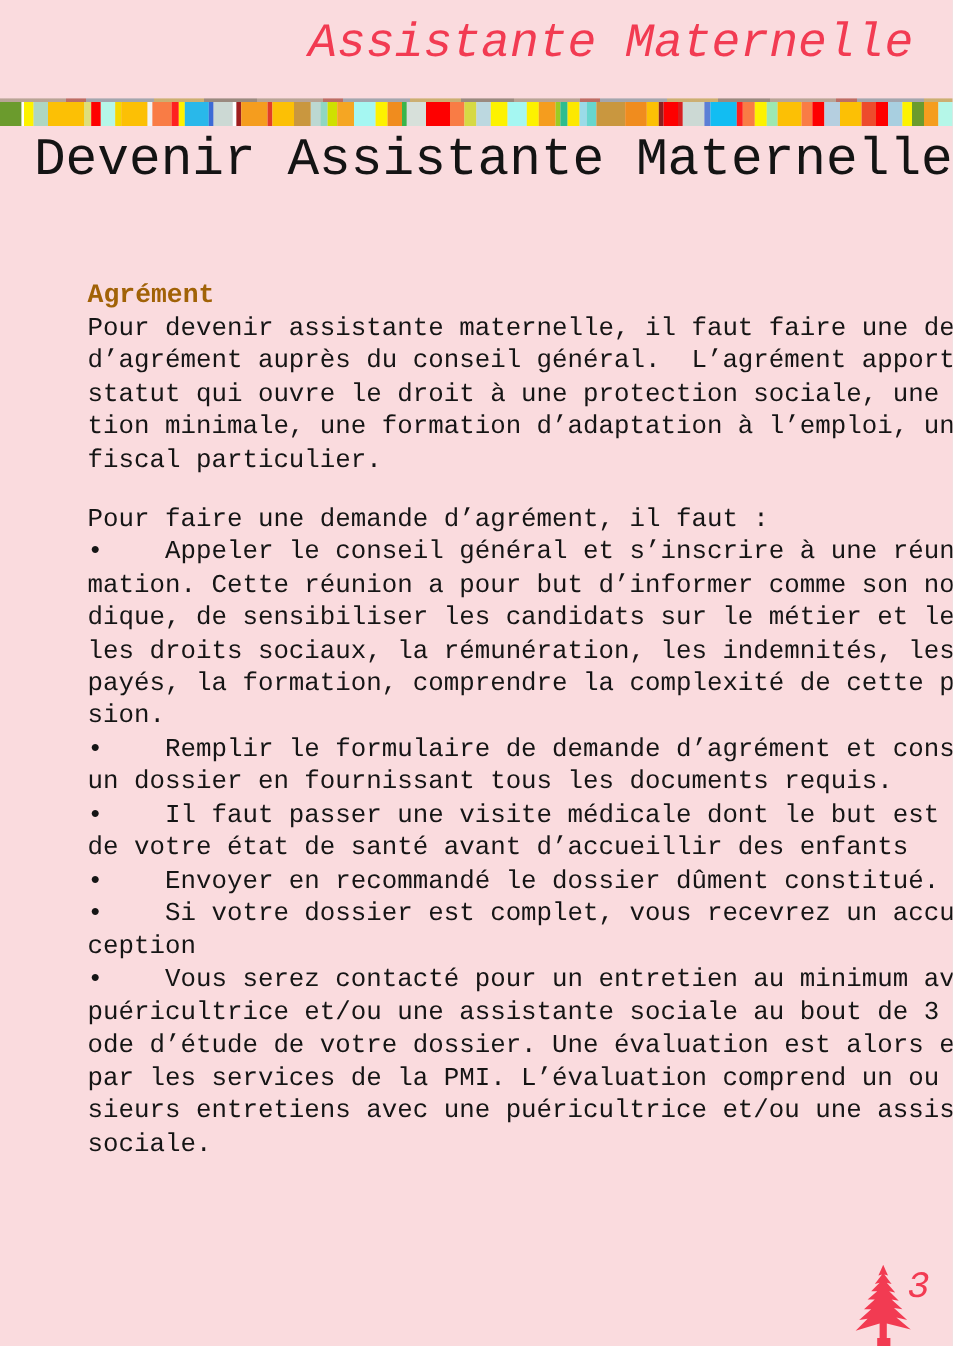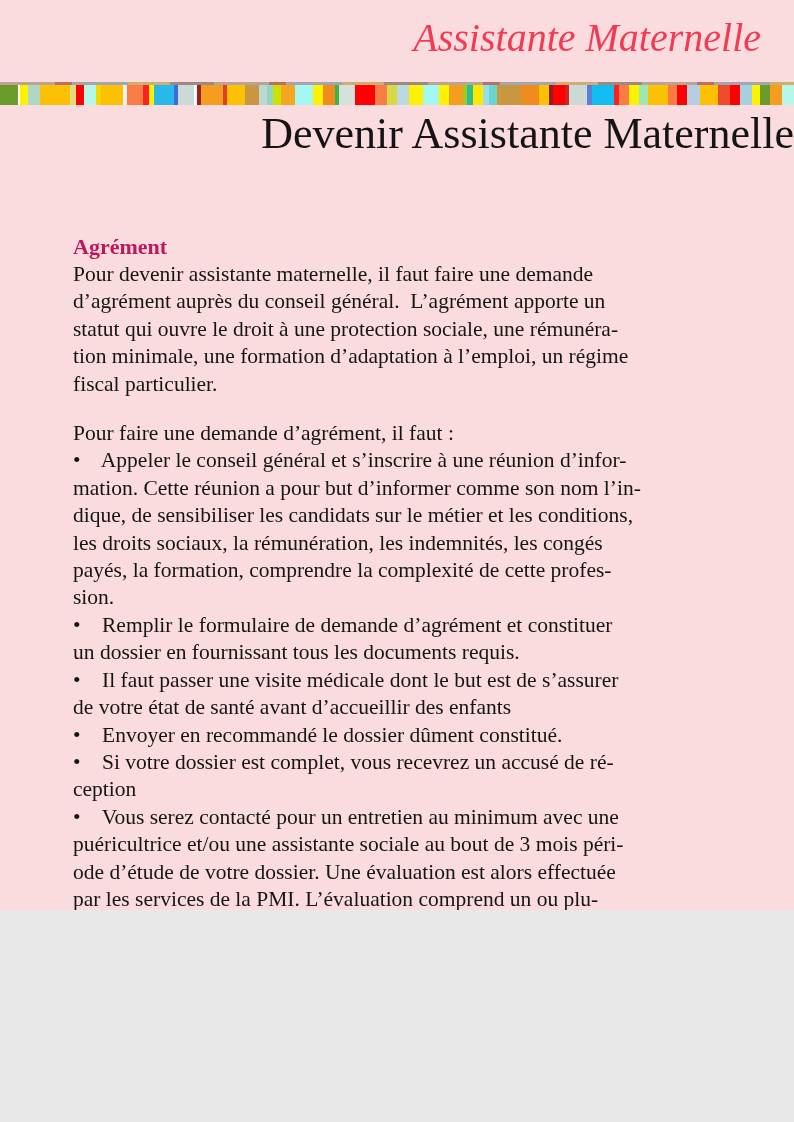--- a/index.html
+++ b/index.html
@@ -1,22 +1,22 @@
 <!DOCTYPE html>
 <html><head>
 <meta charset="utf-8">
 <style>
   html,body{margin:0;padding:0;background:#e8e8e8;}
   .page{
     position:relative;
-    width:794px;height:910px;
+    width:794px;height:1122px;
     margin:0 auto;
     background:#fadbde;
     overflow:hidden;
-    font-family:Liberation Serif, serif;
+    font-family:Liberation Mono, monospace;
   }
   .masthead{
     position:absolute;
     top:14px;right:33px;
     font-style:italic;
     font-size:40px;
     line-height:48px;
     color:#f23b52;
     white-space:nowrap;
   }
@@ -166,21 +166,21 @@
       <div style="width: 12px; background: rgb(168, 207, 224);"></div>
       <div style="width: 8px; background: rgb(253, 242, 0);"></div>
       <div style="width: 10px; background: rgb(107, 155, 45);"></div>
       <div style="width: 12px; background: rgb(245, 157, 30);"></div>
       <div style="width: 12px; background: rgb(181, 247, 232);"></div>
     </div>
 
   <div class="page-title">Devenir Assistante Maternelle</div>
 
   <div class="article">
-    <p class="section-heading" style="color: #be185d;">Agrément</p>
+    <p class="section-heading" style="color: #a16207;">Agrément</p>
     <p class="body-para">Pour devenir assistante maternelle, il faut faire une demande
 d’agrément auprès du conseil général.  L’agrément apporte un
 statut qui ouvre le droit à une protection sociale, une rémunéra-
 tion minimale, une formation d’adaptation à l’emploi, un régime
 fiscal particulier.</p>
     <p class="body-para list-para">Pour faire une demande d’agrément, il faut :
 •    Appeler le conseil général et s’inscrire à une réunion d’infor-
 mation. Cette réunion a pour but d’informer comme son nom l’in-
 dique, de sensibiliser les candidats sur le métier et les conditions,
 les droits sociaux, la rémunération, les indemnités, les congés

